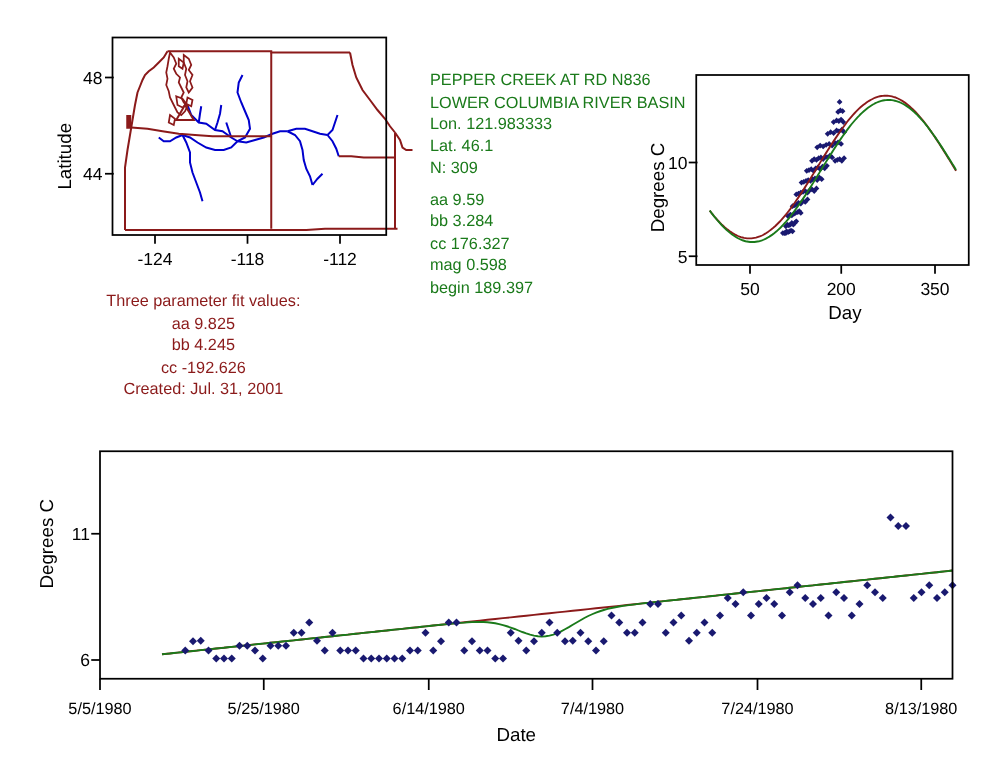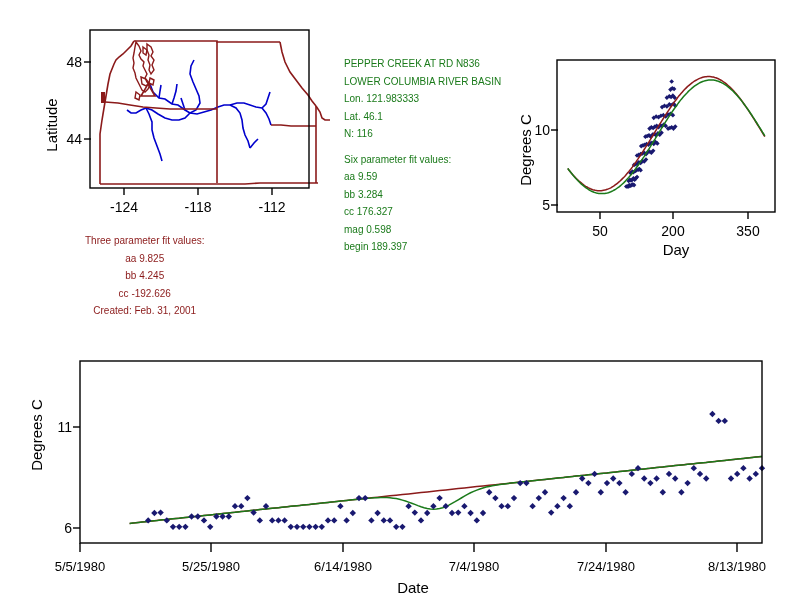--- a/index.html
+++ b/index.html
@@ -21,21 +21,21 @@
   .tick-label { font-size: 14px; }
   .tick-label-sm { font-size: 13px; }
   .plotbox {
     fill: none;
     stroke: #000000;
     stroke-width: 1.4;
   }
   .tickmark { stroke: #000000; stroke-width: 1.4; }
   .info-block {
     position: absolute;
-    font-size: 10px;
+    font-size: 13px;
     line-height: 17.5px;
     white-space: nowrap;
   }
   .info-red { color: #8b1a1a; text-align: center; }
   .info-green { color: #1a7a1a; }
   .info-line { display: block; }
   .info-gap { display: block; height: 8px; }
 </style>
 </head>
 <body>
@@ -114,36 +114,35 @@
 
     <rect class="plotbox" x="90" y="30" width="219" height="158"></rect>
   </svg>
 </div>
 
 <div class="info-block info-green" style="left:344px; top:55px;">
   <span class="info-line">PEPPER CREEK AT RD N836</span>
   <span class="info-line">LOWER COLUMBIA RIVER BASIN</span>
   <span class="info-line">Lon. 121.983333</span>
   <span class="info-line">Lat. 46.1</span>
-  <span class="info-line">N: 116</span>
+  <span class="info-line">N: 309</span>
   <span class="info-gap"></span>
-  <span class="info-line">Six parameter fit values:</span>
   <span class="info-line">aa 9.59</span>
   <span class="info-line">bb 3.284</span>
   <span class="info-line">cc 176.327</span>
   <span class="info-line">mag 0.598</span>
   <span class="info-line">begin 189.397</span>
 </div>
 
 <div class="info-block info-red" style="left:85px; top:232px;">
   <span class="info-line">Three parameter fit values:</span>
   <span class="info-line">aa 9.825</span>
   <span class="info-line">bb 4.245</span>
   <span class="info-line">cc -192.626</span>
-  <span class="info-line">Created:   Feb. 31, 2001</span>
+  <span class="info-line">Created:   Jul. 31, 2001</span>
 </div>
 
 <div class="panel" style="left:500px; top:40px; width:292px; height:230px;">
   <svg width="292" height="230">
 
     <text class="axis-label" transform="translate(31,110) rotate(-90)" text-anchor="middle">Degrees C</text>
 
     <text class="tick-label" x="50" y="95" text-anchor="end">10</text>
     <text class="tick-label" x="50" y="170" text-anchor="end">5</text>
 

